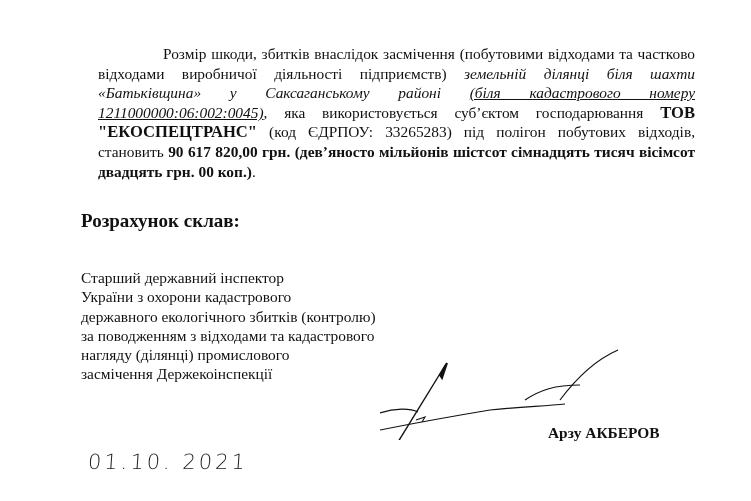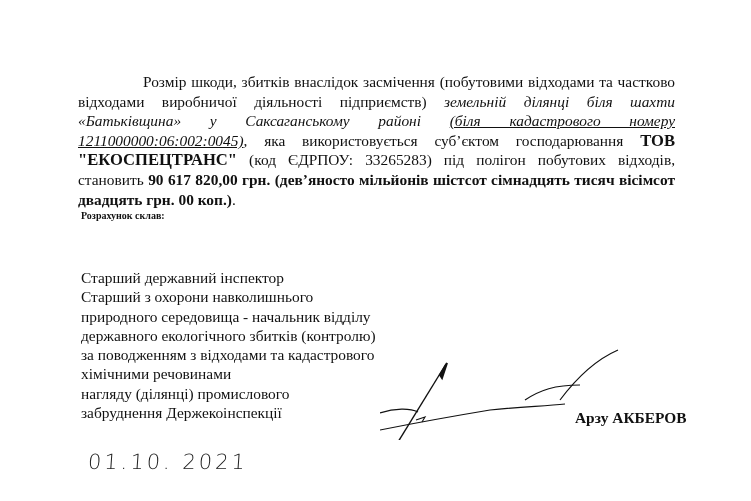--- a/index.html
+++ b/index.html
@@ -1,66 +1,63 @@
 <!DOCTYPE html>
 <html><head>
   <meta charset="utf-8">
   <style>
     html, body { margin: 0; padding: 0; background: #ffffff; }
     body {
       width: 751px; height: 501px; position: relative; overflow: hidden;
       font-family: "Liberation Serif", serif; color: #111111;
     }
     .para {
-      position: absolute; left: 78px; top: 44px; width: 597px;
+      position: absolute; left: 98px; top: 44px; width: 597px;
       font-size: 15.4px; line-height: 19.6px; text-align: justify;
       text-indent: 65px;
-      margin-top: 28px;
     }
     .para i { font-style: italic; }
     .para u { text-decoration: underline; }
     .para b { font-weight: bold; }
     .company { font-size: 16.6px; }
     .heading {
       position: absolute; left: 81px; top: 210px;
-      font-size: 10px; font-weight: bold;
+      font-size: 19px; font-weight: bold;
     }
     .position {
       position: absolute; left: 81px; top: 268px;
       font-size: 15.4px; line-height: 19.3px;
     }
     .position div { white-space: nowrap; }
     .name {
-      position: absolute; left: 548px; top: 409px;
-      font-size: 15.4px; font-weight: bold; margin-left: 27px;
+      position: absolute; left: 548px; top: 424px;
+      font-size: 15.4px; font-weight: bold;
     }
     .signature { position: absolute; left: 380px; top: 330px; }
     .date {
       position: absolute; left: 88px; top: 450px;
       font-family: "DejaVu Sans", sans-serif; font-size: 21px;
       letter-spacing: 3px; color: #222; font-weight: 300;
       transform: skewX(-4deg);
     }
   </style>
 </head>
 <body>
 
 <div class="para"><span>Розмір шкоди, збитків внаслідок засмічення (побутовими відходами та частково відходами виробничої діяльності підприємств) </span><i>земельній ділянці біля шахти «Батьківщина» у Саксаганському районі </i><i><u>(біля кадастрового номеру 1211000000:06:002:0045)</u></i><span>, яка використовується суб’єктом господарювання </span><b class="company">ТОВ "ЕКОСПЕЦТРАНС"</b><span> (код ЄДРПОУ: 33265283) під полігон побутових відходів, становить </span><b>90 617 820,00 грн. (дев’яносто мільйонів шістсот сімнадцять тисяч вісімсот двадцять грн. 00 коп.)</b><span>.</span></div>
 
 <div class="heading">Розрахунок склав:</div>
 
 <div class="position">
   <div>Старший державний інспектор</div>
-  <div>Старший з охорони навколишнього</div>
-  <div>природного середовища - начальник відділу</div>
+  <div>України з охорони кадастрового</div>
   <div>державного екологічного збитків (контролю)</div>
   <div>за поводженням з відходами та кадастрового</div>
-  <div>хімічними речовинами</div>
   <div>нагляду (ділянці) промислового</div>
-  <div>забруднення Держекоінспекції</div>
+  <div>засмічення Держекоінспекції</div>
 </div>
 
 <svg class="signature" width="240" height="110" viewBox="0 0 240 110">
   <path d="M0 83 C 15 78, 30 78, 38 82" stroke="#111" stroke-width="1.3" fill="none"></path>
   <path d="M18 112 L 66 34" stroke="#111" stroke-width="1.4" fill="none"></path>
   <path d="M60 45 L 67 33 L 62 48 Z" fill="#111" stroke="#111" stroke-width="2"></path>
   <path d="M0 100 C 40 92, 80 85, 110 80 C 140 77, 165 76, 185 74" stroke="#111" stroke-width="1.2" fill="none"></path>
   <path d="M36 90 L 45 87 L 42 92" stroke="#111" stroke-width="1.1" fill="none"></path>
   <path d="M145 70 C 160 60, 175 55, 200 55" stroke="#111" stroke-width="1.2" fill="none"></path>
   <path d="M180 70 C 195 50, 215 30, 238 20" stroke="#111" stroke-width="1.2" fill="none"></path>

